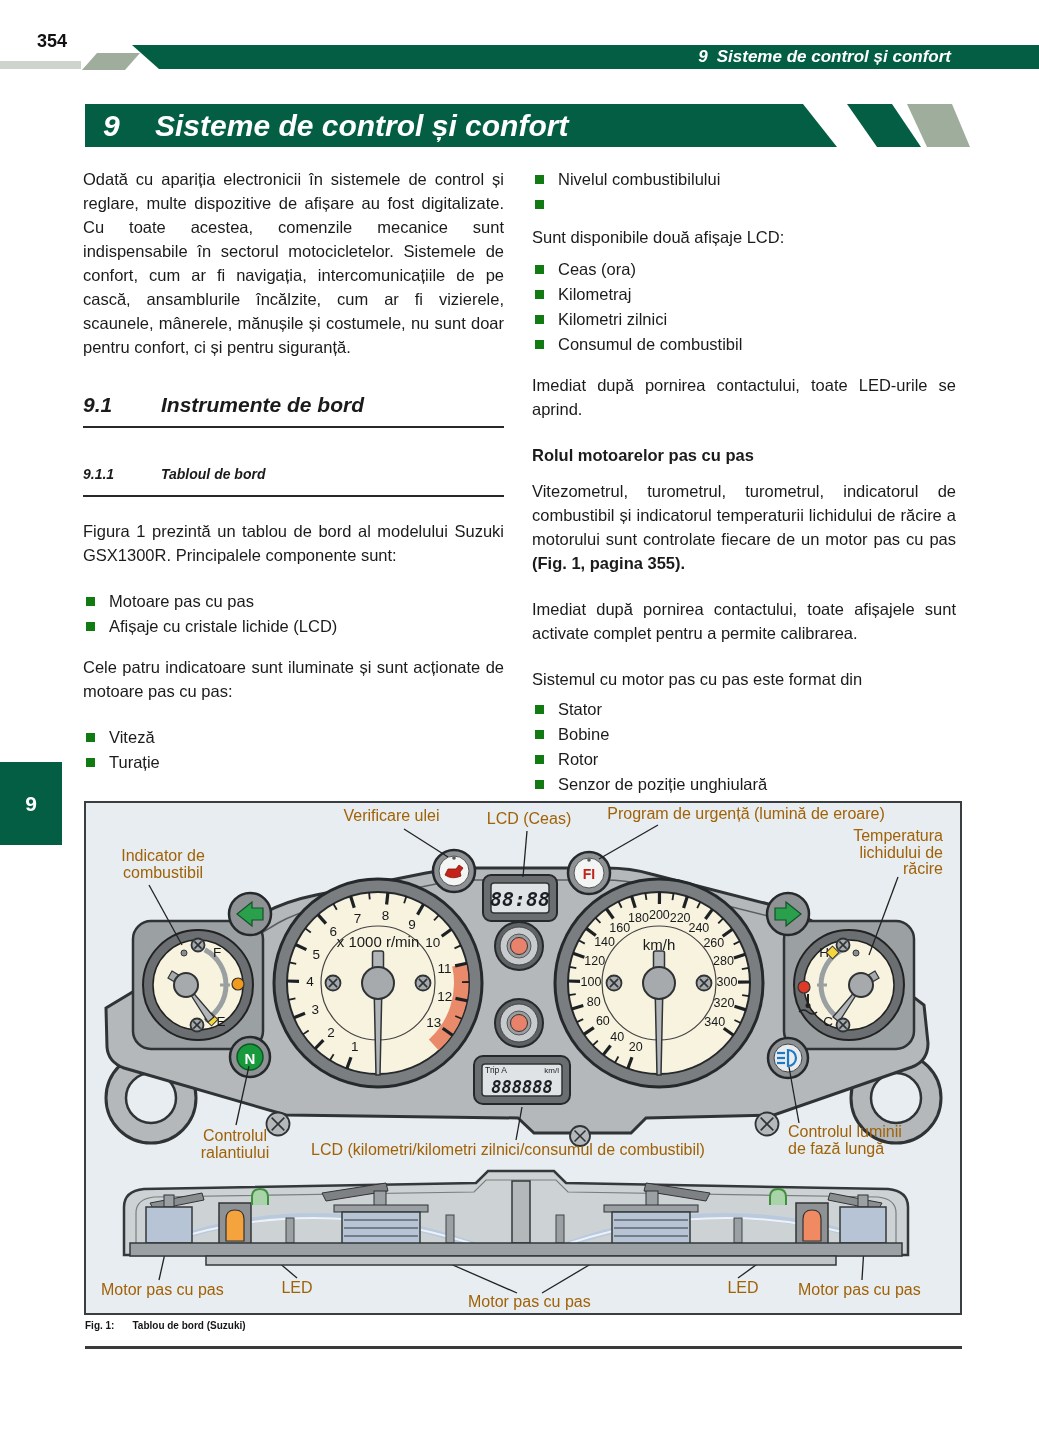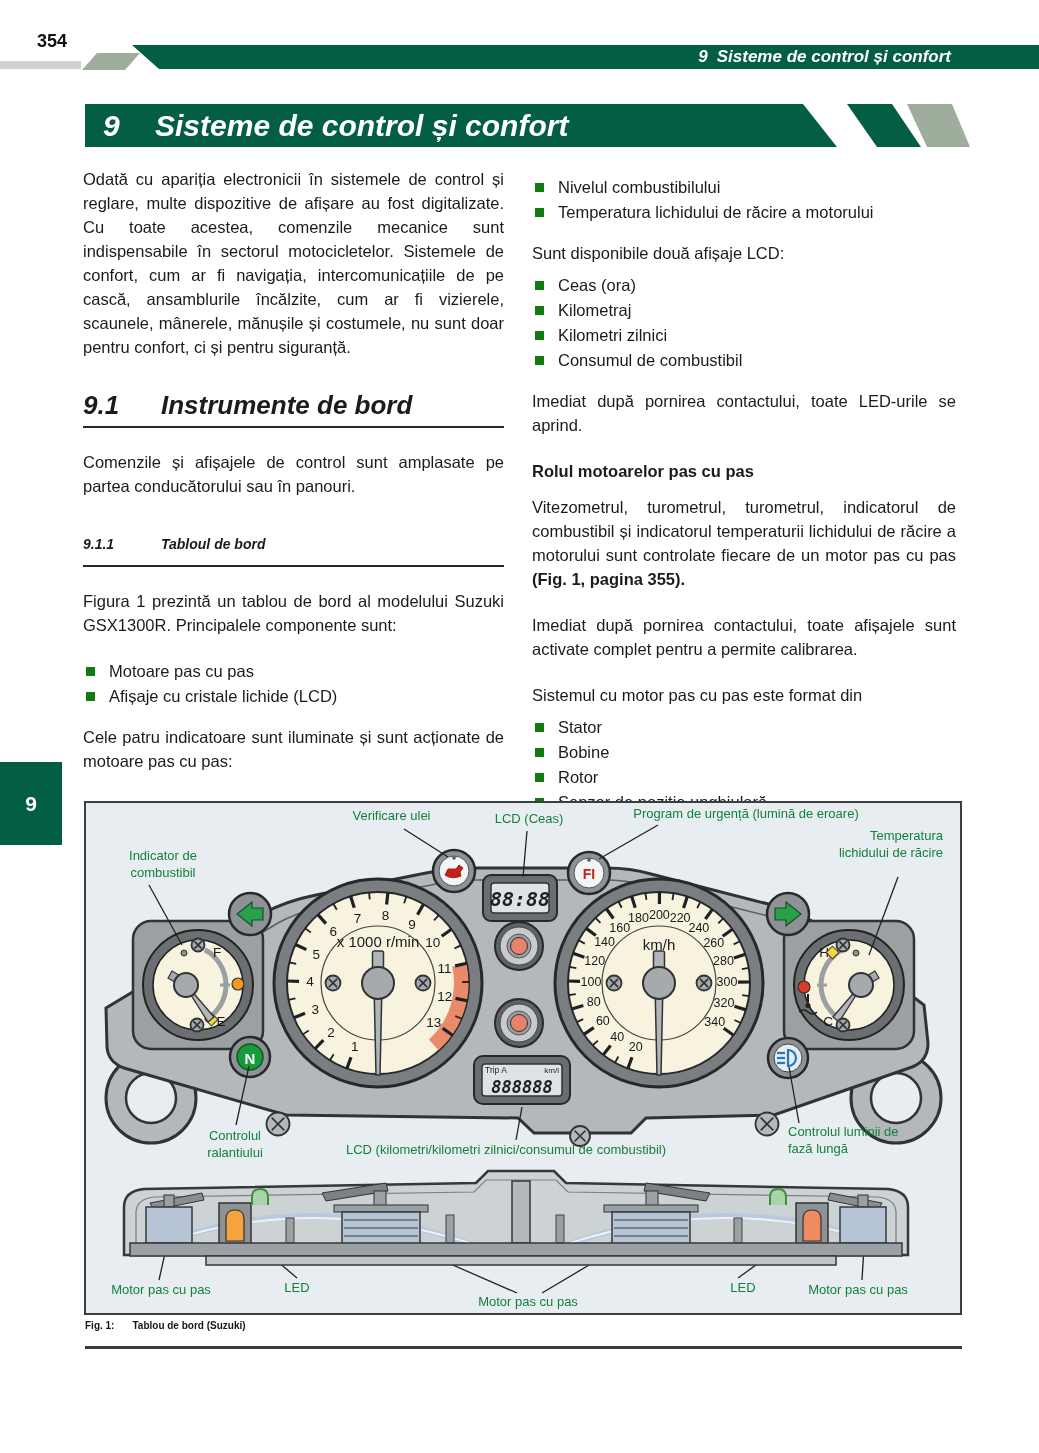--- a/index.html
+++ b/index.html
@@ -39,32 +39,32 @@
             font-size:21px;font-weight:bold;}
 
   
   .col{position:absolute;top:167px;font-size:16.5px;line-height:24px;text-align:justify;}
   .col-left{left:83px;width:421px;}
   .col-right{left:532px;width:424px;}
   .col p{margin:0 0 22px;}
   .sec-h{display:flex;font-style:italic;font-weight:bold;
          border-bottom:2px solid #26282a;padding-bottom:9px;margin:34px 0 22px;}
   .sec-h .num{width:78px;flex:0 0 78px;}
-  .h91{font-size:26px;}
+  .h91{font-size:21px;}
   .h911{font-size:14px;}
   .bold-h{font-weight:bold;margin:4px 0 12px;}
-  ul.blist{list-style:none;margin:8px 0 16px;padding:0;}
+  ul.blist{list-style:none;margin:0 0 16px;padding:0;}
   ul.blist li{display:flex;line-height:25px;}
   ul.blist .sq{width:9px;height:9px;background:var(--bullet);flex:0 0 9px;margin:8px 14px 0 3px;}
 
   
   .fig-box{position:absolute;left:84px;top:801px;width:878px;height:514px;background:#e7edf0;
            border:2px solid #3a3e40;}
   .fig-box svg{position:absolute;left:0;top:0;}
-  .fig-label{position:absolute;font-size:13px;line-height:16.5px;color:#15803d;}
+  .fig-label{position:absolute;font-size:16px;line-height:16.5px;color:#a16207;}
   .t-c{text-align:center;} .t-r{text-align:right;} .nw{white-space:nowrap;}
   .fig-caption{position:absolute;left:85px;top:1320px;width:877px;display:flex;gap:18px;
                font-weight:bold;font-size:10px;color:#151515;}
   .fig-rule{position:absolute;left:85px;top:1346px;width:877px;height:3px;background:#3a3a3a;}
 
   svg text{font-family:"Liberation Sans",sans-serif;}
   .lcd-txt{font-family:"DejaVu Sans Mono",monospace;font-weight:bold;font-style:italic;}
 </style>
 </head>
 <body>
@@ -87,21 +87,20 @@
   <div class="stripe stripe2"></div>
 
   <div class="side-tab">9</div>
 
   <div class="col col-left">
     <p>Odată cu apariția electronicii în sistemele de control și reglare, multe dispozitive de afișare au fost digitalizate. Cu toate acestea, comenzile mecanice sunt indispensabile în sectorul motocicletelor. Sistemele de confort, cum ar fi navigația, intercomunicațiile de pe cască, ansamblurile încălzite, cum ar fi vizierele, scaunele, mânerele, mănușile și costumele, nu sunt doar pentru confort, ci și pentru siguranță.</p>
     <div class="sec-h h91">
       <span class="num">9.1</span>
       <span>Instrumente de bord</span>
     </div>
-    <p>Comenzile și afișajele de control sunt amplasate pe partea conducătorului sau în panouri.</p>
     <div class="sec-h h911">
       <span class="num">9.1.1</span>
       <span>Tabloul de bord</span>
     </div>
     <p>Figura 1 prezintă un tablou de bord al modelului Suzuki GSX1300R. Principalele componente sunt:</p>
     <ul class="blist">
         <li>
           <span class="sq"></span>
           <span>Motoare pas cu pas</span>
         </li>
@@ -124,21 +123,20 @@
   </div>
 
   <div class="col col-right">
     <ul class="blist">
         <li>
           <span class="sq"></span>
           <span>Nivelul combustibilului</span>
         </li>
         <li>
           <span class="sq"></span>
-          <span>Temperatura lichidului de răcire a motorului</span>
         </li>
       </ul>
     <p style="margin-bottom:8px">Sunt disponibile două afișaje LCD:</p>
     <ul class="blist">
         <li>
           <span class="sq"></span>
           <span>Ceas (ora)</span>
         </li>
         <li>
           <span class="sq"></span>

